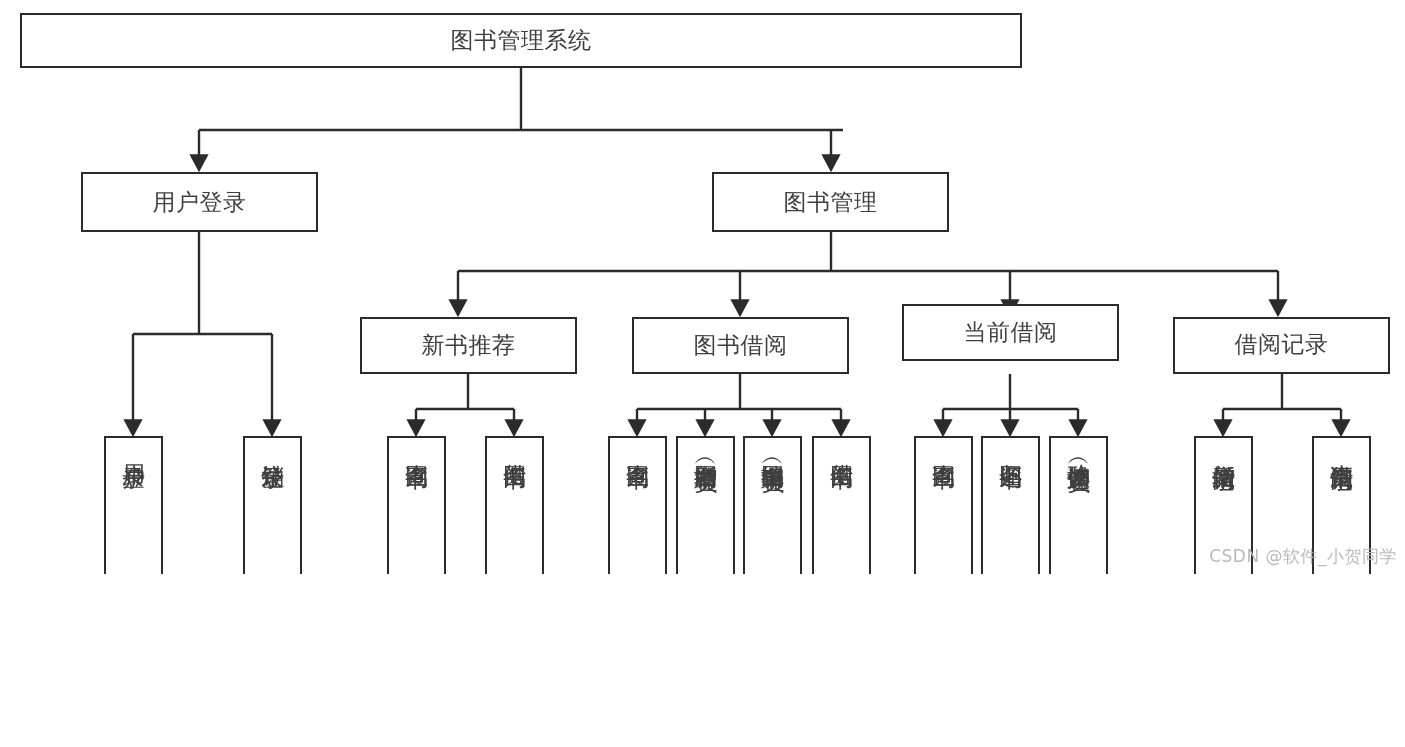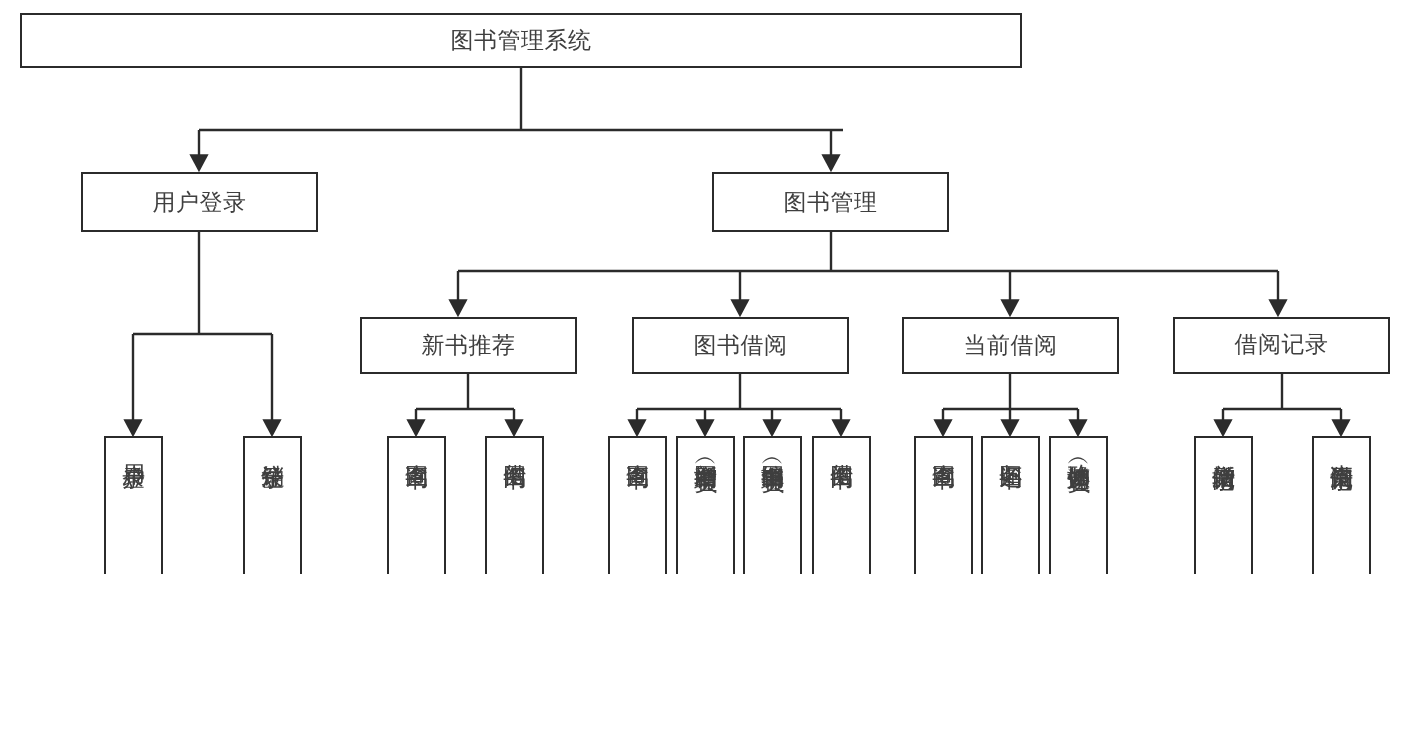--- a/index.html
+++ b/index.html
@@ -133,21 +133,21 @@
   <div class="node" style="left:712px; top:172px; width:237px; height:60px;">
     <span class="node-label">图书管理</span>
   </div>
 
   <div class="node" style="left:632px; top:317px; width:217px; height:57px;">
     <span class="node-label">图书借阅</span>
   </div>
   <div class="node" style="left:360px; top:317px; width:217px; height:57px;">
     <span class="node-label">新书推荐</span>
   </div>
-  <div class="node" style="left:902px; top:317px; width:217px; height:57px;align-items:center;">
+  <div class="node" style="left:902px; top:304px; width:217px; height:57px;align-items:center;">
     <span class="node-label">当前借阅</span>
   </div>
   <div class="node" style="left:1173px; top:317px; width:217px; height:57px;font-family:Liberation Serif, serif;">
     <span class="node-label">借阅记录</span>
   </div>
 
   <div class="node vertical" style="left:104px; top:436px; width:59px; height:297px;">
     <span class="node-label">用户登录</span>
   </div>
   <div class="node vertical" style="left:243px; top:436px; width:59px; height:297px;">
@@ -184,14 +184,15 @@
     <span class="node-label">确认归还（管理员）</span>
   </div>
 
   <div class="node vertical" style="left:1194px; top:436px; width:59px; height:297px;">
     <span class="node-label">新增借阅记录</span>
   </div>
   <div class="node vertical" style="left:1312px; top:436px; width:59px; height:297px;">
     <span class="node-label">查询借阅记录</span>
   </div>
 
+  <div class="watermark">CSDN @软件_小贺同学</div>
 
 </div>
 
 </body></html>

